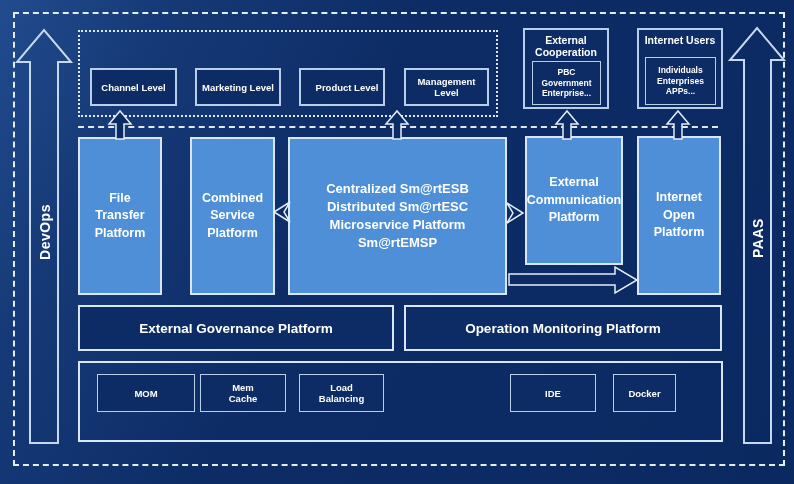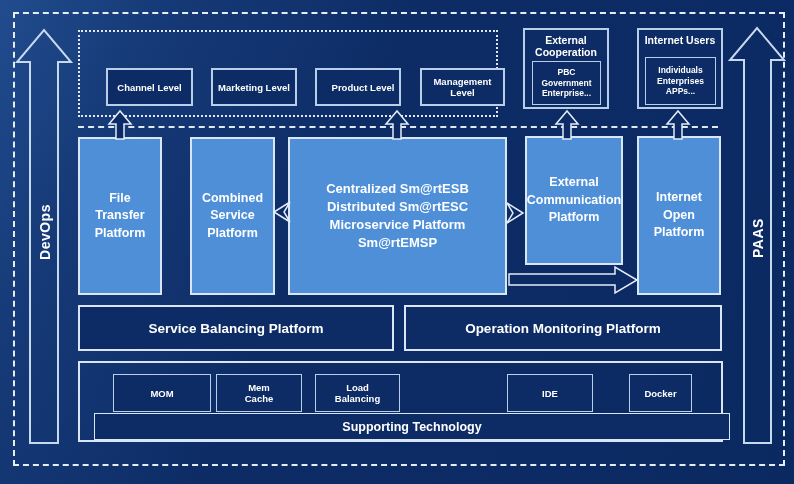--- a/index.html
+++ b/index.html
@@ -19,21 +19,21 @@
   }
   .rail-label.devops{left:0px;top:224px;}
   .rail-label.paas{left:713px;top:230px;}
   .levels-box{
     position:absolute;left:78px;top:30px;width:416px;height:83px;
     border:2px dotted #dfe9f6;
   }
   .dark-box{
     position:absolute;background:#0d2b64;border:2px solid #b9cfe9;
     display:flex;align-items:center;justify-content:center;text-align:center;
-    font-weight:bold;white-space:pre-line;box-sizing:border-box;margin-left:16px;
+    font-weight:bold;white-space:pre-line;box-sizing:border-box;
   }
   .level{top:68px;height:38px;font-size:9.5px;}
   .lv0{left:90px;width:87px;}
   .lv1{left:195px;width:86px;}
   .lv2{left:299px;width:86px;padding-left:10px;}
   .lv3{left:404px;width:85px;}
   .group-box{
     position:absolute;top:28px;width:86px;height:81px;
     border:2px solid #b9cfe9;box-sizing:border-box;background:#0d2b64;
   }
@@ -75,21 +75,21 @@
   .b-mon{left:404px;width:318px;}
   .tech-container{
     position:absolute;left:78px;top:361px;width:645px;height:81px;
     border:2px solid #d9e6f6;box-sizing:border-box;
   }
   .tech{top:374px;height:38px;font-size:9.5px;border-width:1.5px;}
   .t0{left:97px;width:98px;}
   .t1{left:200px;width:86px;}
   .t2{left:299px;width:85px;}
   .t3{left:407px;width:86px;}
-  .t4{left:491px;width:86px;}
+  .t4{left:510px;width:86px;}
   .t5{left:613px;width:63px;text-align:right;}
   .support-bar{
     position:absolute;left:94px;top:413px;width:636px;height:27px;
     border:1.5px solid #d9e6f6;background:#0d2b64;box-sizing:border-box;
     display:flex;align-items:center;justify-content:center;
     font-weight:bold;font-size:12.5px;
   }
   .overlay{position:absolute;left:0;top:0;pointer-events:none;}
 </style>
 </head>
@@ -130,32 +130,31 @@
   <div class="platform p-esb">Centralized Sm@rtESB
 Distributed Sm@rtESC
 Microservice Platform Sm@rtEMSP</div>
   <div class="platform p-extc">External
 Communication
 Platform</div>
   <div class="platform p-iopen">Internet
 Open
 Platform</div>
 
-  <div class="wide-bar b-gov">Service Balancing Platform</div>
+  <div class="wide-bar b-gov">External Governance Platform</div>
   <div class="wide-bar b-mon">Operation Monitoring Platform</div>
 
   <div class="tech-container"></div>
   <div class="dark-box tech t0">MOM</div>
   <div class="dark-box tech t1">Mem
 Cache</div>
   <div class="dark-box tech t2">Load
 Balancing</div>
   <div class="dark-box tech t4">IDE</div>
   <div class="dark-box tech t5">Docker</div>
-  <div class="support-bar">Supporting Technology</div>
 
   <div class="rail-label devops">DevOps</div>
   <div class="rail-label paas">PAAS</div>
 
   <svg class="overlay" width="794" height="484" viewBox="0 0 794 484">
 
     <polygon points="30,443 30,62 17,62 44,30 71,62 58,62 58,443" fill="none" stroke="#c7d9ee" stroke-width="2"></polygon>
 
     <polygon points="744,443 744,60 730,60 757,28 784,60 771,60 771,443" fill="none" stroke="#c7d9ee" stroke-width="2"></polygon>
 

